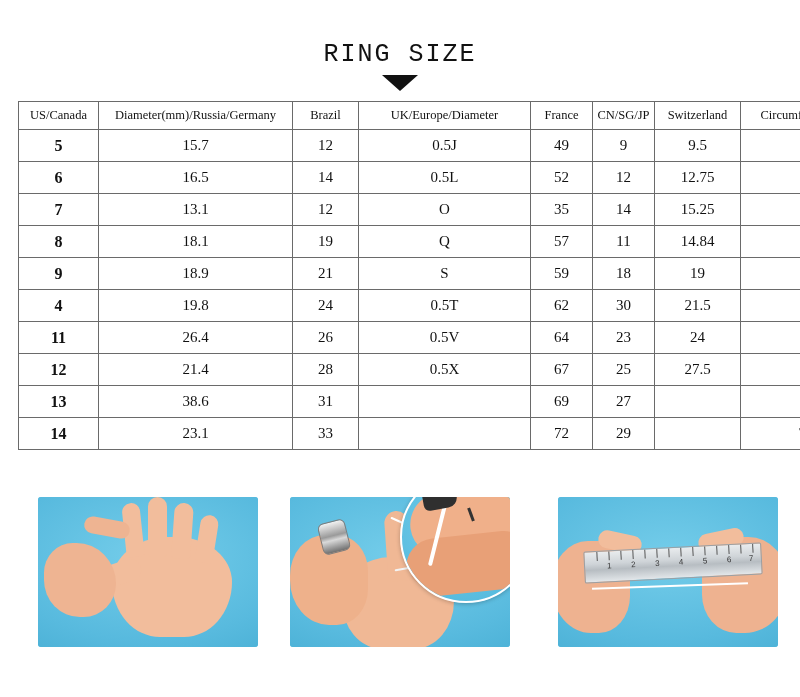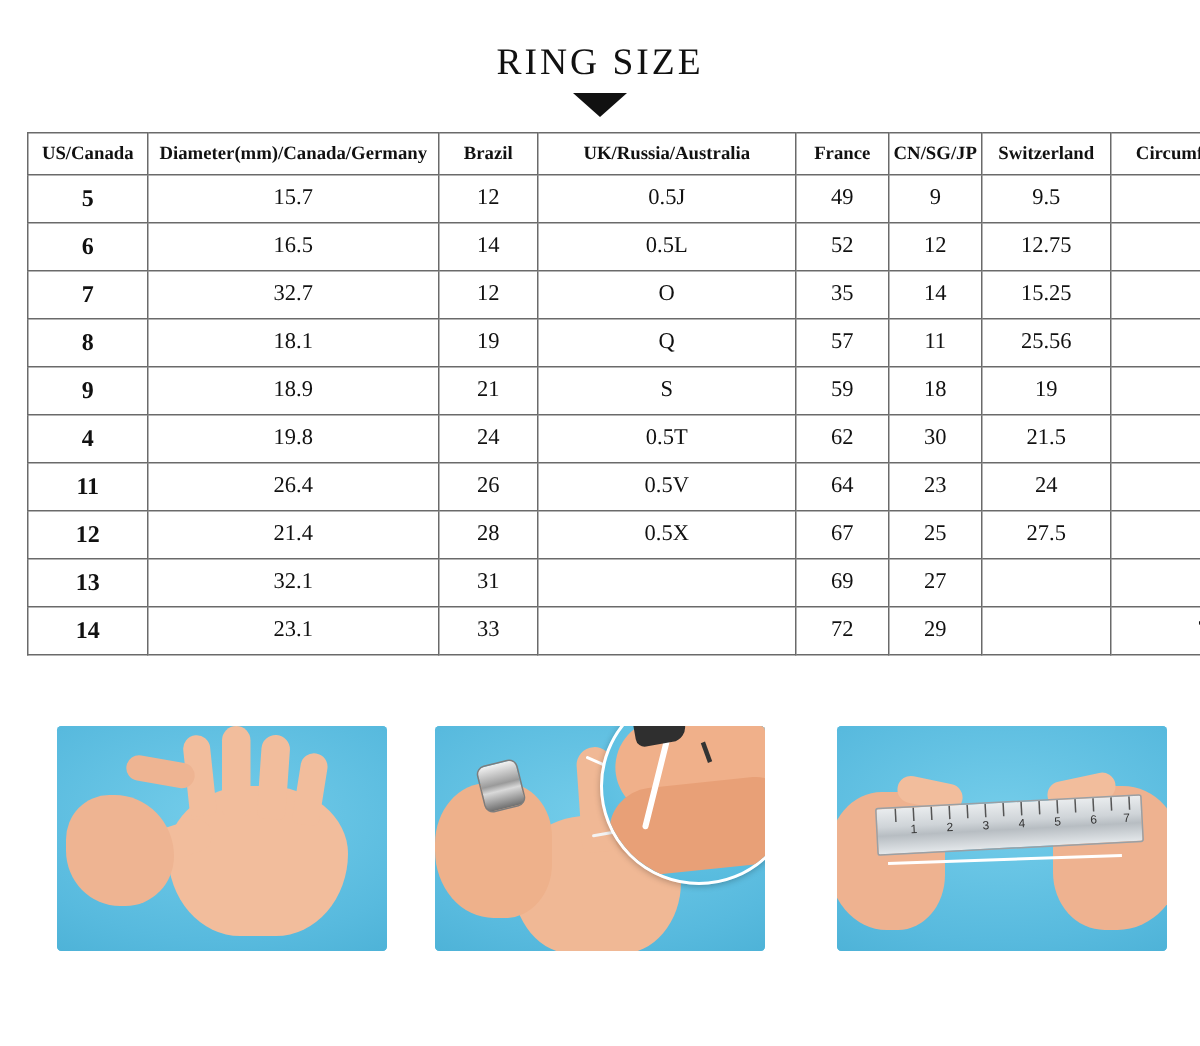--- a/index.html
+++ b/index.html
@@ -14,25 +14,25 @@
     color: #1a1a1a;
     overflow: hidden;
   }
   .page {
     position: relative;
     width: 800px;
     height: 697px;
   }
   .title {
     text-align: center;
-    font-family: Liberation Serif, serif;
+    font-family: Liberation Mono, monospace;
     font-size: 25px;
     letter-spacing: 2px;
     color: #111;
-    padding-top: 28px;
+    padding-top: 40px;
     font-weight: 400;
   }
   .title-arrow {
     width: 0;
     height: 0;
     margin: 6px auto 0 auto;
     border-left: 18px solid transparent;
     border-right: 18px solid transparent;
     border-top: 16px solid #111;
   }
@@ -46,21 +46,21 @@
   }
   table.size-table th,
   table.size-table td {
     border: 1px solid #6a6a6a;
     text-align: center;
     font-family: "Liberation Serif", serif;
     color: #111;
   }
   table.size-table th {
     font-size: 12.5px;
-    font-weight: 700;
+    font-weight: 400;
     height: 27px;
     padding: 0 2px;
   }
   table.size-table td {
     font-size: 15px;
     height: 31px;
     padding: 0 2px;
   }
   table.size-table td.us-col {
     font-weight: bold;
@@ -241,23 +241,23 @@
           <col class="c2">
           <col class="c3">
         <col class="c4">
           <col class="c5">
           <col class="c6">
           <col class="c7">
       </colgroup>
       <thead>
         <tr>
           <th>US/Canada</th>
-          <th>Diameter(mm)/Canada/Germany</th>
+          <th>Diameter(mm)/Russia/Germany</th>
           <th>Brazil</th>
-          <th>UK/Russia/Australia</th>
+          <th>UK/Europe/Diameter</th>
           <th>France</th>
           <th>CN/SG/JP</th>
           <th>Switzerland</th>
           <th>Circumference(mm)</th>
         </tr>
       </thead>
       <tbody>
         <tr>
           <td class="us-col">5</td>
           <td>15.7</td>
@@ -273,36 +273,36 @@
           <td>16.5</td>
           <td>14</td>
           <td>0.5L</td>
           <td>52</td>
           <td>12</td>
           <td>12.75</td>
           <td>52</td>
         </tr>
         <tr>
           <td class="us-col">7</td>
-          <td>32.7</td>
+          <td>13.1</td>
           <td>12</td>
           <td>O</td>
           <td>35</td>
           <td>14</td>
           <td>15.25</td>
           <td>55</td>
         </tr>
         <tr>
           <td class="us-col">8</td>
           <td>18.1</td>
           <td>19</td>
           <td>Q</td>
           <td>57</td>
           <td>11</td>
-          <td>25.56</td>
+          <td>14.84</td>
           <td>57</td>
         </tr>
         <tr>
           <td class="us-col">9</td>
           <td>18.9</td>
           <td>21</td>
           <td>S</td>
           <td>59</td>
           <td>18</td>
           <td>19</td>
@@ -333,21 +333,21 @@
           <td>21.4</td>
           <td>28</td>
           <td>0.5X</td>
           <td>67</td>
           <td>25</td>
           <td>27.5</td>
           <td>68</td>
         </tr>
         <tr>
           <td class="us-col">13</td>
-          <td>32.1</td>
+          <td>38.6</td>
           <td>31</td>
           <td></td>
           <td>69</td>
           <td>27</td>
           <td></td>
           <td>70</td>
         </tr>
         <tr>
           <td class="us-col">14</td>
           <td>23.1</td>

